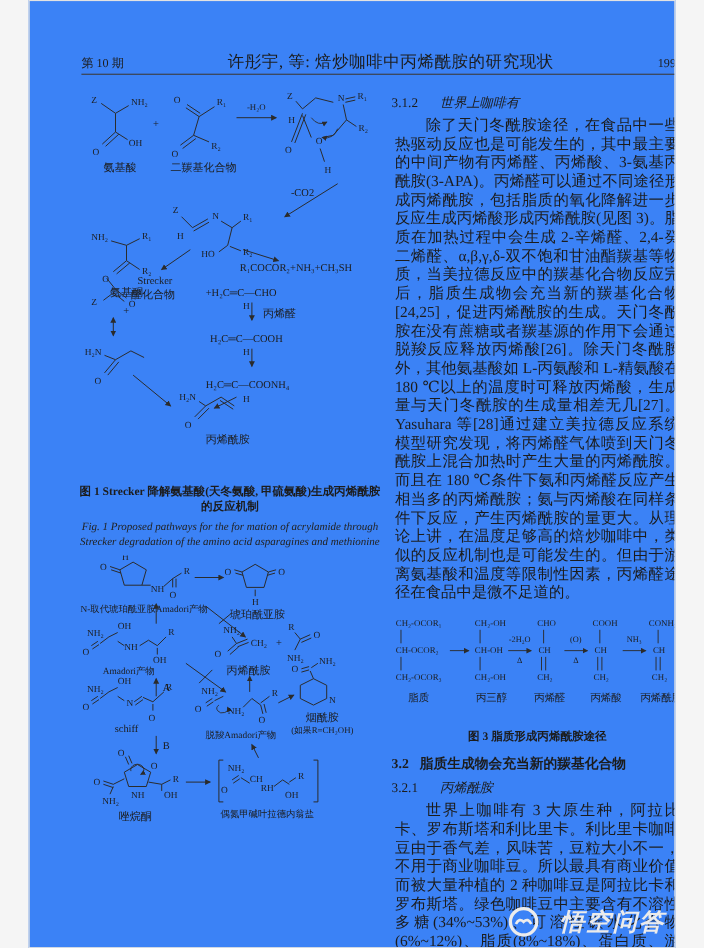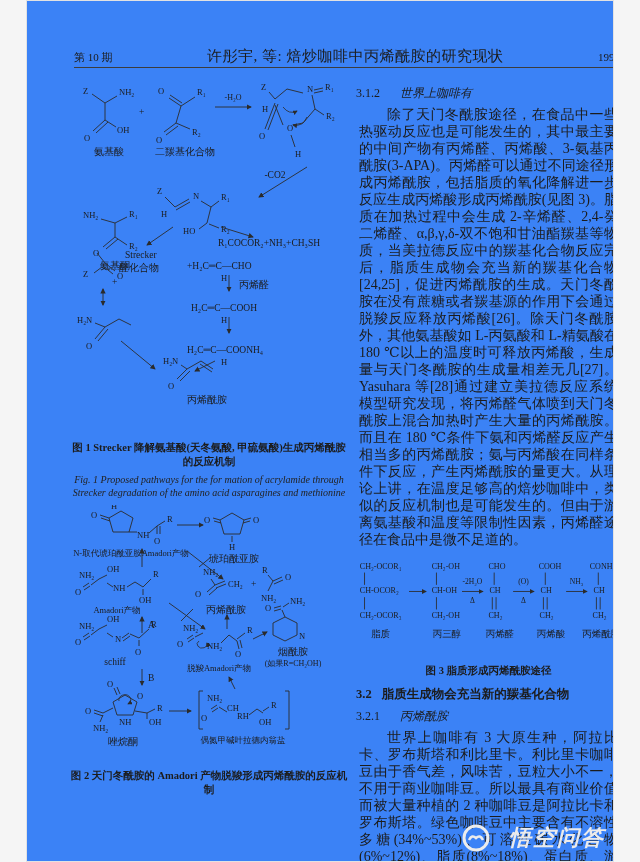--- a/index.html
+++ b/index.html
@@ -351,21 +351,20 @@
       <line x1="180" y1="210" x2="188" y2="204"></line>
       <line x1="188" y1="204" x2="194" y2="208"></line>
       <text class="atom" x="190" y="220">OH</text>
       <line x1="194" y1="206" x2="200" y2="202"></line>
       <text class="atom" x="202" y="203">R</text>
       <text class="cnls" x="174" y="238" text-anchor="middle">偶氮甲碱叶拉德内翁盐</text>
 
       <line x1="166" y1="184" x2="160" y2="172" marker-end="url(#ah)"></line>
     </svg>
 
-    <div class="fig-caption-cn">图 2  天门冬酰胺的 Amadori 产物脱羧形成丙烯酰胺的反应机制</div>
   </div>
 
   <div class="col-right">
 
     <div class="heading3">
       <span class="num">3.1.2</span><span class="t">世界上咖啡有</span>
     </div>
 
     <p class="body">除了天门冬酰胺途径，在食品中一些热驱动反应也是可能发生的，其中最主要的中间产物有丙烯醛、丙烯酸、3-氨基丙酰胺(3-APA)。丙烯醛可以通过不同途径形成丙烯酰胺，包括脂质的氧化降解进一步反应生成丙烯酸形成丙烯酰胺(见图 3)。脂质在加热过程中会生成 2-辛烯醛、2,4-癸二烯醛、α,β,γ,δ-双不饱和甘油酯羰基等物质，当美拉德反应中的羰基化合物反应完后，脂质生成物会充当新的羰基化合物[24,25]，促进丙烯酰胺的生成。天门冬酰胺在没有蔗糖或者羰基源的作用下会通过脱羧反应释放丙烯酸[26]。除天门冬酰胺外，其他氨基酸如 L-丙氨酸和 L-精氨酸在 180 ℃以上的温度时可释放丙烯酸，生成量与天门冬酰胺的生成量相差无几[27]。Yasuhara 等[28]通过建立美拉德反应系统模型研究发现，将丙烯醛气体喷到天门冬酰胺上混合加热时产生大量的丙烯酰胺。而且在 180 ℃条件下氨和丙烯醛反应产生相当多的丙烯酰胺；氨与丙烯酸在同样条件下反应，产生丙烯酰胺的量更大。从理论上讲，在温度足够高的焙炒咖啡中，类似的反应机制也是可能发生的。但由于游离氨基酸和温度等限制性因素，丙烯醛途径在食品中是微不足道的。</p>
 

